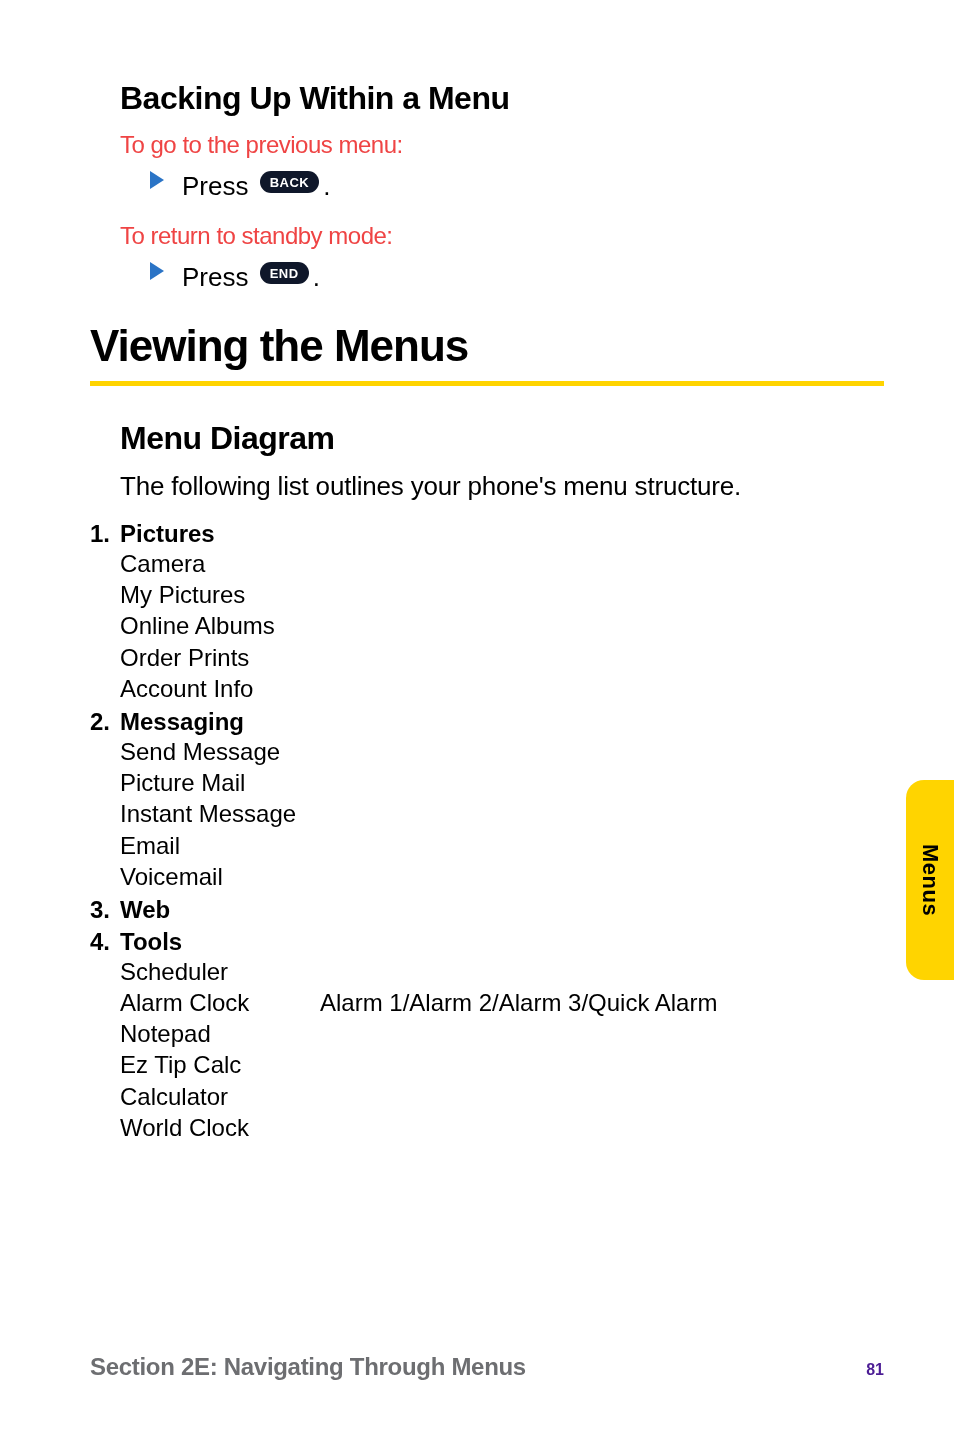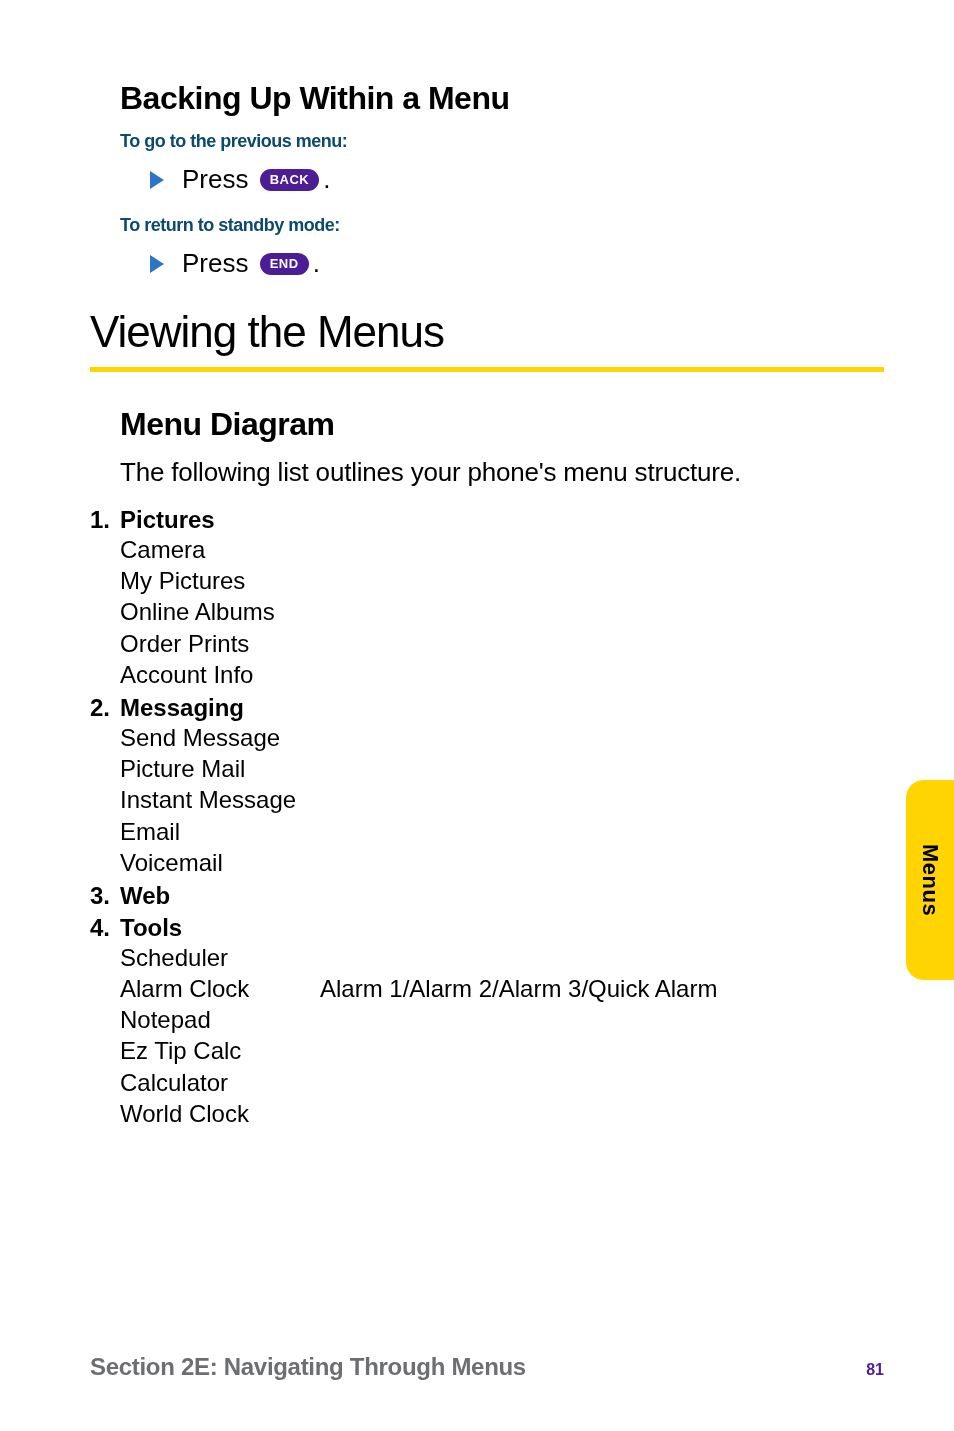--- a/index.html
+++ b/index.html
@@ -1,23 +1,23 @@
 <!DOCTYPE html>
 <html><head>
 <meta charset="utf-8">
 <style>
   * { box-sizing: border-box; margin: 0; padding: 0; }
   html, body { width: 954px; height: 1431px; background: #fff; font-family: "Myriad Pro", "Segoe UI", Arial, sans-serif; color: #000; }
   .page { position: relative; width: 954px; height: 1431px; padding: 80px 70px 88px 90px; }
   .h2 { font-size: 32px; font-weight: 700; letter-spacing: -0.5px; margin-bottom: 14px; margin-left: 30px; }
-  .subhead { font-size: 18px; font-weight: 700; color: #0c4a6e; letter-spacing: -0.5px; margin: 10px 0 12px 30px; }
-  .step-row { display: flex; align-items: center; margin: 8px 0 20px 60px; font-size: 26px; color: #000; }
+  .subhead { font-size: 24px; font-weight: 400; color: #ef4444; letter-spacing: -0.5px; margin: 10px 0 12px 30px; }
+  .step-row { display: flex; align-items: flex-start; margin: 8px 0 20px 60px; font-size: 26px; color: #000; }
   .arrow-icon { width: 0; height: 0; border-top: 9px solid transparent; border-bottom: 9px solid transparent; border-left: 14px solid #2b74c6; margin-right: 18px; }
-  .pill { display: inline-flex; align-items: center; justify-content: center; background: #4c1d95; color: #fff; font-size: 13px; font-weight: 700; border-radius: 14px; padding: 4px 10px 4px 10px; margin: 0 4px; letter-spacing: 0.5px; min-width: 44px; height: 22px; line-height: 1; }
-  .h1 { font-size: 44px; font-weight: 400; letter-spacing: -1px; margin-top: 28px; }
+  .pill { display: inline-flex; align-items: center; justify-content: center; background: #0f172a; color: #fff; font-size: 13px; font-weight: 700; border-radius: 14px; padding: 4px 10px 4px 10px; margin: 0 4px; letter-spacing: 0.5px; min-width: 44px; height: 22px; line-height: 1; }
+  .h1 { font-size: 44px; font-weight: 700; letter-spacing: -1px; margin-top: 28px; }
   .rule { height: 5px; background: #ffd400; margin: 10px 0 34px 0; }
   .body-text { font-size: 26px; margin: 12px 0 18px 30px; letter-spacing: -0.2px; }
   .menu-list { margin-left: 0; }
   .menu-section { margin-bottom: 4px; }
   .menu-title-row { display: flex; align-items: baseline; }
   .menu-num { font-size: 24px; font-weight: 700; width: 30px; }
   .menu-title { font-size: 24px; font-weight: 700; }
   .menu-items { margin-left: 30px; }
   .menu-item-row { display: flex; align-items: baseline; font-size: 24px; line-height: 1.3; }
   .menu-item-label { width: 200px; flex: 0 0 200px; }

